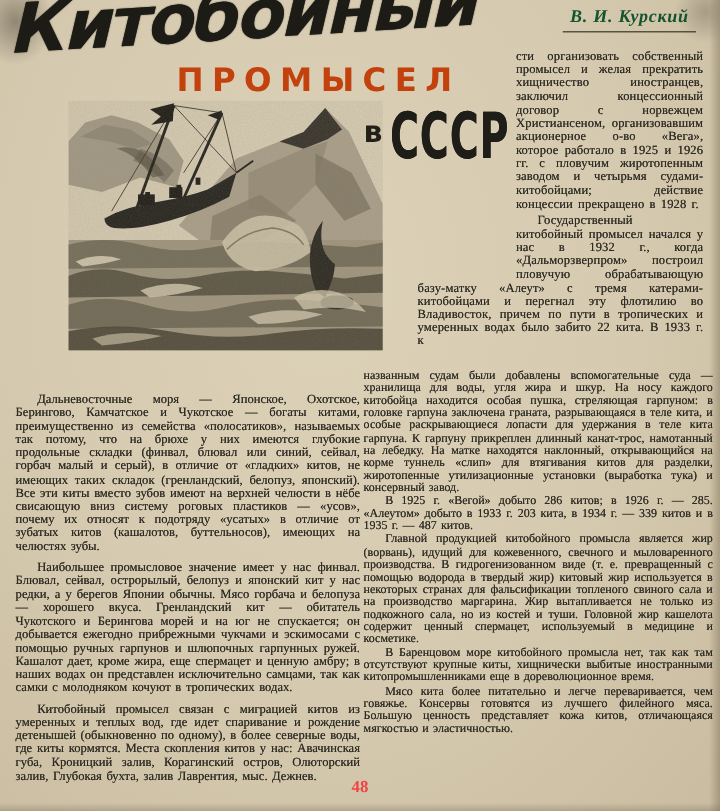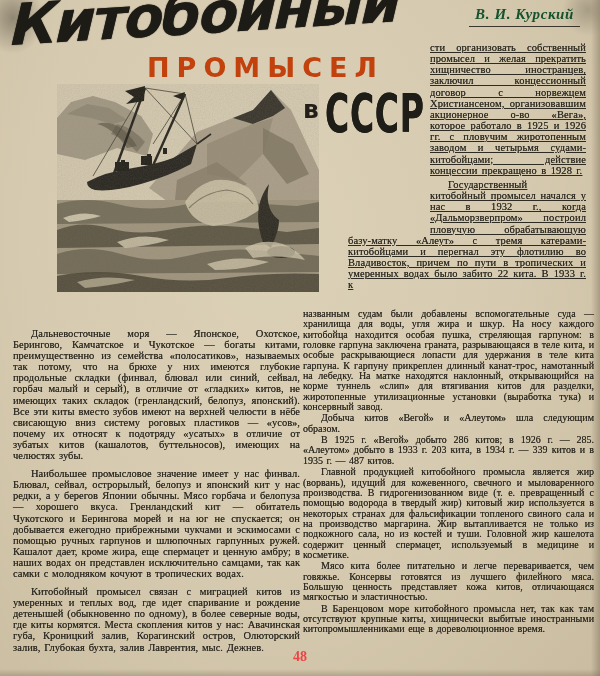--- a/index.html
+++ b/index.html
@@ -6,21 +6,21 @@
   body{
     width:600px;height:676px;position:relative;overflow:hidden;
     background:radial-gradient(ellipse at 45% 35%, #dcd2b8 0%, #d6cab0 52%, #c9bca0 100%);
     font-family:"Liberation Serif",serif;
     color:#2e2b23;
   }
   .para{margin:0;text-align:justify;text-shadow:0 0 0.3px rgba(46,43,35,.85);}
   .indent{text-indent:18px;}
 
   #col-top-right{position:absolute;left:348px;top:42px;width:238px;
-    font-size:10.5px;line-height:11.15px;word-spacing:1.6px;letter-spacing:.1px;text-decoration:underline;}
+    font-size:10.5px;line-height:11.15px;word-spacing:1.6px;letter-spacing:.1px;}
   #tr-spacer{float:left;width:82px;height:192px;}
   #col-top-right .para + .para{margin-top:3px;}
 
   #col-left{position:absolute;left:13px;top:292px;width:287px;
     font-size:10.5px;line-height:11.1px;word-spacing:1.2px;margin-top:36px;}
   #col-left .para + .para{margin-top:7px;}
 
   #col-right{position:absolute;left:303px;top:309px;width:291px;
     font-size:10px;line-height:10.35px;word-spacing:1px;}
   #col-right .para + .para{margin-top:1px;}
@@ -139,20 +139,19 @@
 </div>
 
 <div id="col-left">
   <p class="para indent">Дальневосточные моря — Японское, Охотское, Берингово, Камчатское и Чукотское — богаты китами, преимущественно из семейства «полосатиков», называемых так потому, что на брюхе у них имеются глубокие продольные складки (финвал, блювал или синий, сейвал, горбач малый и серый), в отличие от «гладких» китов, не имеющих таких складок (гренландский, белопуз, японский). Все эти киты вместо зубов имеют на верхней челюсти в нёбе свисающую вниз систему роговых пластиков — «усов», почему их относят к подотряду «усатых» в отличие от зубатых китов (кашалотов, буттельносов), имеющих на челюстях зубы.</p>
   <p class="para indent">Наибольшее промысловое значение имеет у нас финвал. Блювал, сейвал, острорылый, белопуз и японский кит у нас редки, а у берегов Японии обычны. Мясо горбача и белопуза — хорошего вкуса. Гренландский кит — обитатель Чукотского и Берингова морей и на юг не спускается; он добывается ежегодно прибрежными чукчами и эскимосами с помощью ручных гарпунов и шлюпочных гарпунных ружей. Кашалот дает, кроме жира, еще спермацет и ценную амбру; в наших водах он представлен исключительно самцами, так как самки с молодняком кочуют в тропических водах.</p>
   <p class="para indent">Китобойный промысел связан с миграцией китов из умеренных и теплых вод, где идет спаривание и рождение детенышей (обыкновенно по одному), в более северные воды, где киты кормятся. Места скопления китов у нас: Авачинская губа, Кроницкий залив, Корагинский остров, Олюторский залив, Глубокая бухта, залив Лаврентия, мыс. Дежнев.</p>
 </div>
 
 <div id="col-right">
   <p class="para">названным судам были добавлены вспомогательные суда — хранилища для воды, угля жира и шкур. На носу каждого китобойца находится особая пушка, стреляющая гарпуном: в головке гарпуна заключена граната, разрывающаяся в теле кита, и особые раскрывающиеся лопасти для удержания в теле кита гарпуна. К гарпуну прикреплен длинный канат-трос, намотанный на лебедку. На матке находятся наклонный, открывающийся на корме туннель «слип» для втягивания китов для разделки, жиротопенные утилизационные установки (выработка тука) и консервный завод.</p>
-  <p class="para indent">Добыча китов «Вегой» и «Алеутом» шла следующим образом.</p>
   <p class="para indent">В 1925 г. «Вегой» добыто 286 китов; в 1926 г. — 285. «Алеутом» добыто в 1933 г. 203 кита, в 1934 г. — 339 китов и в 1935 г. — 487 китов.</p>
   <p class="para indent">Главной продукцией китобойного промысла является жир (ворвань), идущий для кожевенного, свечного и мыловаренного производства. В гидрогенизованном виде (т. е. превращенный с помощью водорода в твердый жир) китовый жир используется в некоторых странах для фальсификации топленого свиного сала и на производство маргарина. Жир вытапливается не только из подкожного сала, но из костей и туши. Головной жир кашелота содержит ценный спермацет, используемый в медицине и косметике.</p>
+  <p class="para indent">В Баренцовом море китобойного промысла нет, так как там отсутствуют крупные киты, хищнически выбитые иностранными китопромышленниками еще в дореволюционное время.</p>
   <p class="para indent">Мясо кита более питательно и легче переваривается, чем говяжье. Консервы готовятся из лучшего филейного мяса. Большую ценность представляет кожа китов, отличающаяся мягкостью и эластичностью.</p>
-  <p class="para indent">В Баренцовом море китобойного промысла нет, так как там отсутствуют крупные киты, хищнически выбитые иностранными китопромышленниками еще в дореволюционное время.</p>
 </div>
 
 <div id="page-number">48</div>
 
 </body></html>

